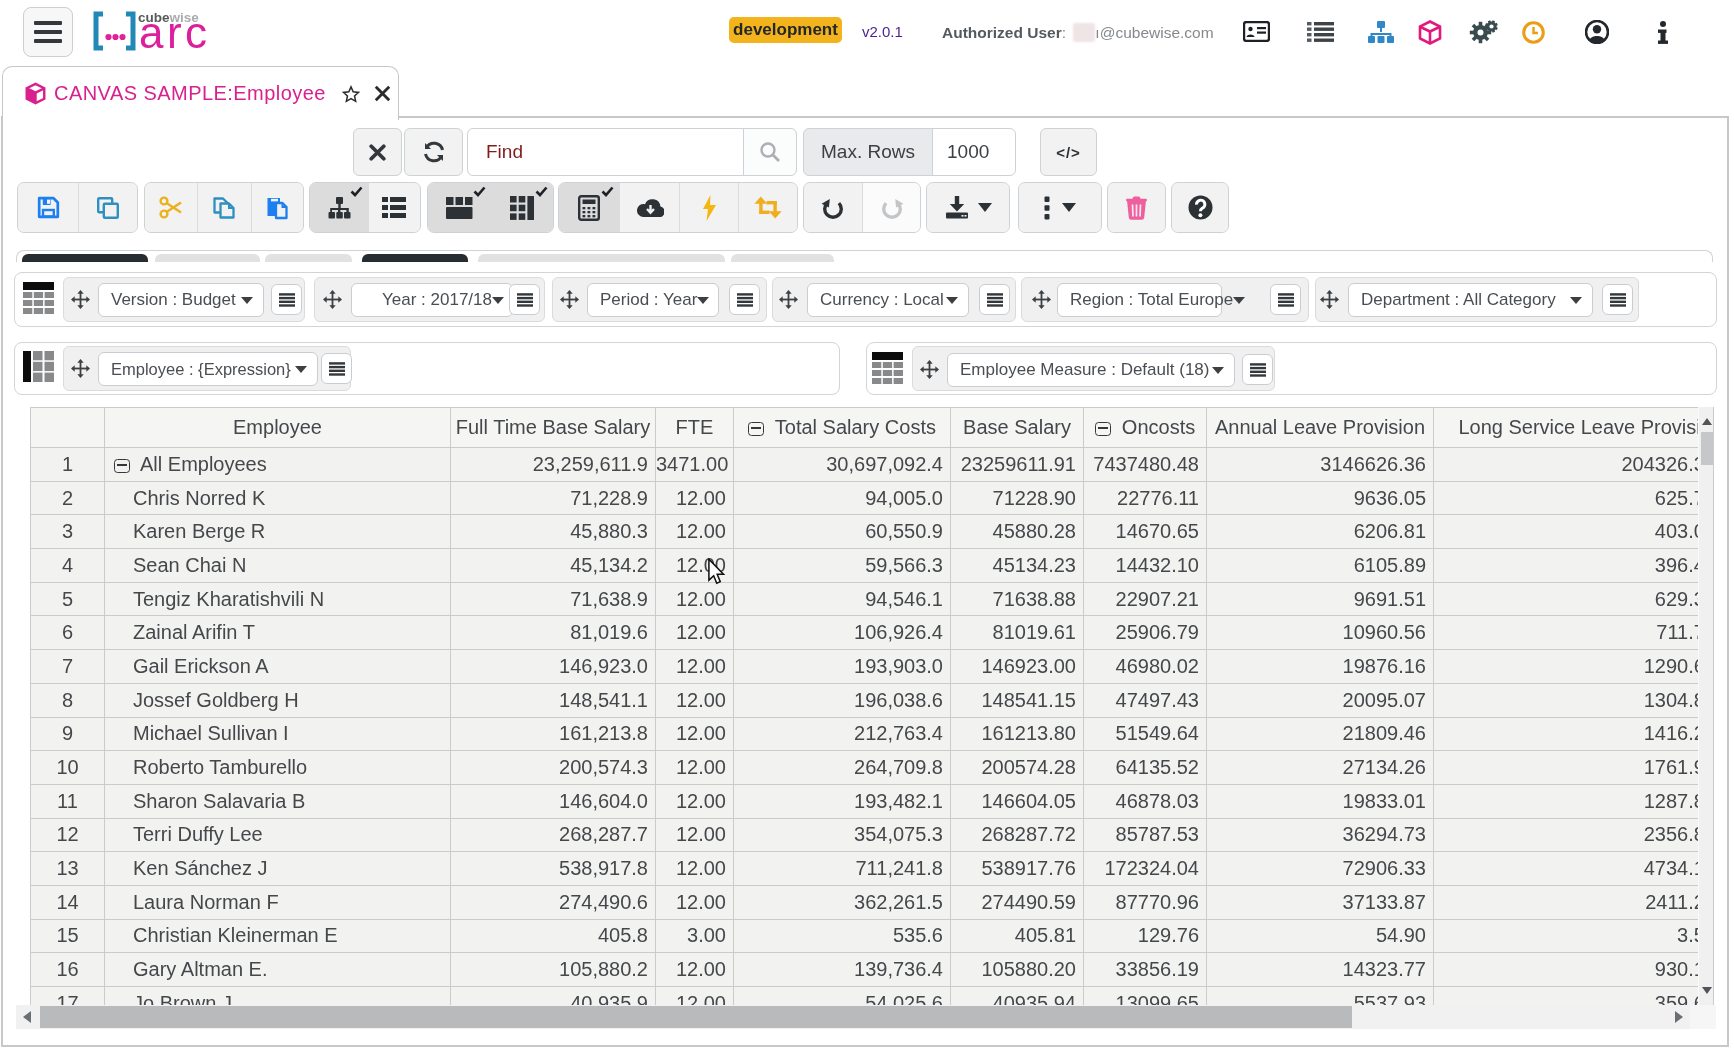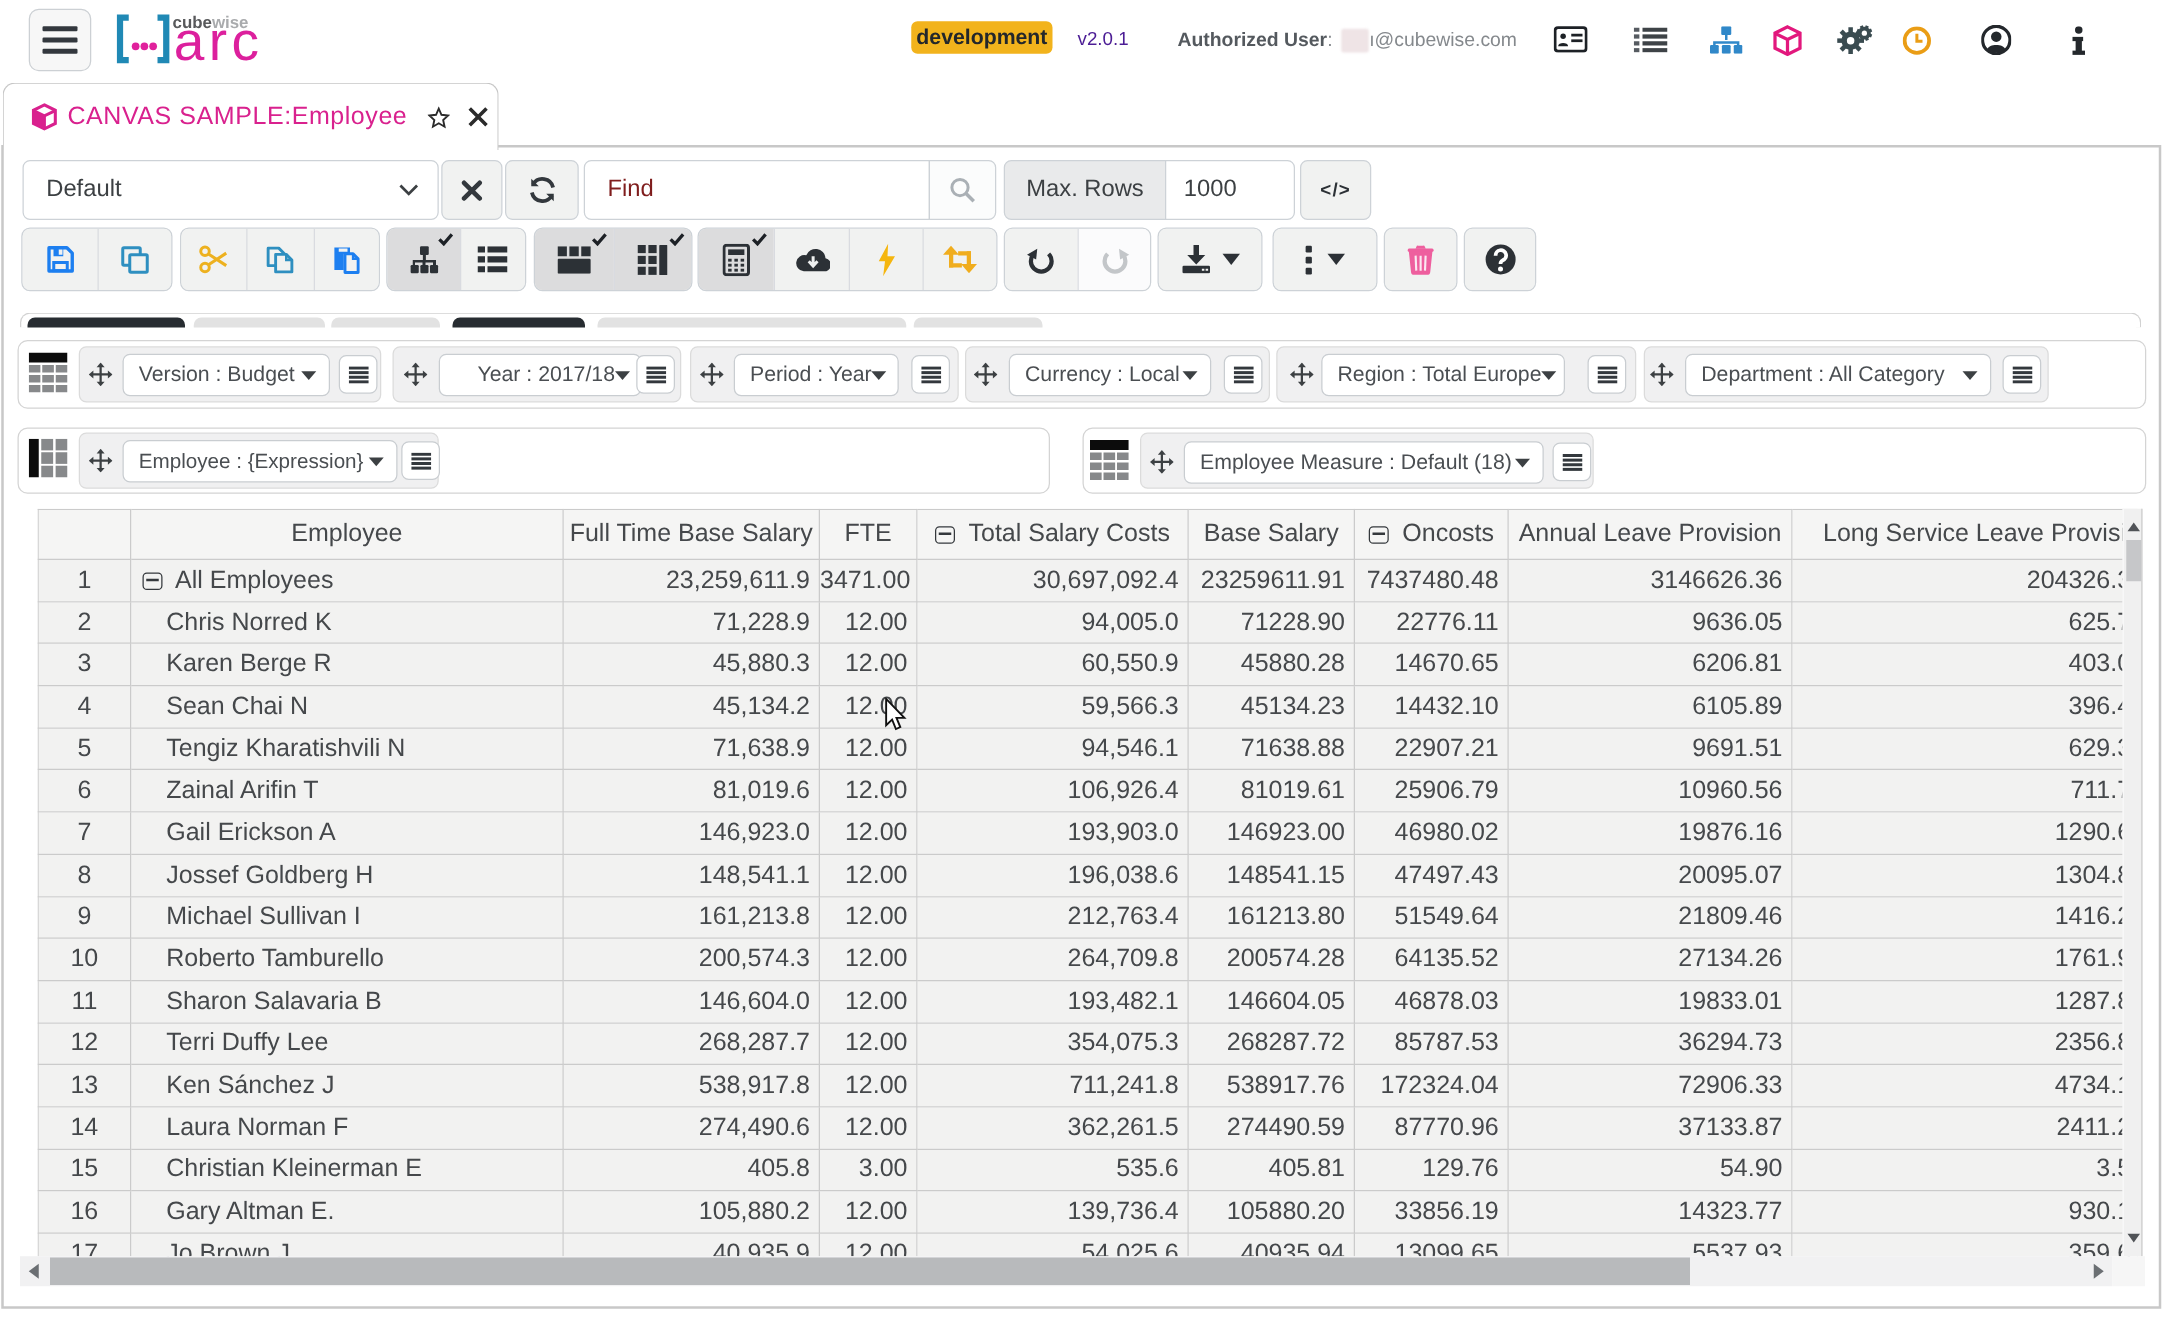--- a/index.html
+++ b/index.html
@@ -168,25 +168,20 @@
   <svg style="margin-left:16px;" width="18" height="18" viewBox="0 0 24 24">
         <path d="M12 2.5 L14.9 9.1 L22 9.9 L16.7 14.7 L18.2 21.8 L12 18.2 L5.8 21.8 L7.3 14.7 L2 9.9 L9.1 9.1 Z" fill="none" stroke="#2b2b2b" stroke-width="2"></path>
       </svg>
   <svg style="margin-left:14px;" width="17" height="17" viewBox="0 0 19 19">
         <path d="M2 2 L17 17 M17 2 L2 17" stroke="#2b2b2b" stroke-width="3.2"></path>
       </svg>
 </div>
 
 <div class="abs panel"></div>
 
-<div class="fld" style="left:18px; top:128px; width:333px; padding-left:18px;">Default
-  <svg class="caret2" style="margin-left:auto; margin-right:15px;" width="16" height="10" viewBox="0 0 18 11">
-        <path d="M1.5 1.5 L9 9 L16.5 1.5" fill="none" stroke="#3c4043" stroke-width="2.5"></path>
-      </svg>
-</div>
 <div class="btn" style="left:353px; top:128px; width:49px; height:48px;">
   <svg width="17" height="17" viewBox="0 0 19 19">
         <path d="M2.5 2.5 L16.5 16.5 M16.5 2.5 L2.5 16.5" stroke="#33383d" stroke-width="4.2" stroke-linecap="round"></path>
       </svg>
 </div>
 <div class="btn" style="left:404px; top:128px; width:59px; height:48px;">
   <svg width="22" height="22" viewBox="0 0 22 22">
         <g fill="none" stroke="#33383d" stroke-width="3">
           <path d="M19.5 9 A 8.7 8.7 0 0 0 3.5 6.5"></path>
           <path d="M2.5 13 A 8.7 8.7 0 0 0 18.5 15.5"></path>
@@ -196,21 +191,21 @@
       </svg>
 </div>
 <div class="fld" style="left:467px; top:128px; width:277px; padding-left:18px; color:#7f1d1d; border-radius:6px 0 0 6px;">Find</div>
 <div class="btn" style="left:743px; top:128px; width:54px; height:48px; background:#fbfcfc; border-radius:0 6px 6px 0;">
   <svg width="22" height="22" viewBox="0 0 22 22">
         <circle cx="9" cy="9" r="6.5" fill="none" stroke="#aab0b5" stroke-width="2.4"></circle>
         <path d="M14 14 L20 20" stroke="#aab0b5" stroke-width="2.8"></path>
       </svg>
 </div>
 <div class="fld" style="left:803px; top:128px; width:130px; background:#e9eaeb; border-radius:6px 0 0 6px; justify-content:center;">Max. Rows</div>
-<div class="fld" style="left:932px; top:128px; width:104px; border-radius:0 6px 6px 0; padding-left:14px;">1000</div>
+<div class="fld" style="left:932px; top:128px; width:84px; border-radius:0 6px 6px 0; padding-left:14px;">1000</div>
 <div class="btn" style="left:1040px; top:128px; width:57px; height:48px; font-size:15px; font-weight:bold; color:#2c3136; letter-spacing:1px;">&lt;/&gt;</div>
 
 <div class="grp" style="left:17px; top:182px; width:121px;">
   <div class="gb" style="width:60px;">
         <svg width="25" height="25" viewBox="0 0 25 25">
           <path d="M3.2 3.2 H17.5 L21.8 7.5 V21.8 H3.2 Z" fill="none" stroke="#1d7ff0" stroke-width="2.7" stroke-linejoin="round"></path>
           <path d="M6.8 3.4 H14.6 V10 H6.8 Z" fill="#1d7ff0"></path>
           <rect x="11" y="4.6" width="3" height="4.2" fill="#f1f2f1"></rect>
           <rect x="7" y="15" width="10.8" height="6.5" fill="none" stroke="#1d7ff0" stroke-width="2.4"></rect>
         </svg>
@@ -567,21 +562,21 @@
 <svg class="abs mv" style="left:1032px; top:290px;" width="19" height="19" viewBox="0 0 19 19">
       <g fill="#3c4043">
         <path d="M9.5 0 L12.7 3.7 H6.3 Z"></path>
         <path d="M9.5 19 L12.7 15.3 H6.3 Z"></path>
         <path d="M0 9.5 L3.7 6.3 V12.7 Z"></path>
         <path d="M19 9.5 L15.3 6.3 V12.7 Z"></path>
         <rect x="8.6" y="3" width="1.8" height="13"></rect>
         <rect x="3" y="8.6" width="13" height="1.8"></rect>
       </g>
     </svg>
-<div class="sel" style="left:1057px; top:283px; width:195px;">Region : Total Europe<span class="caret"></span></div>
+<div class="sel" style="left:1057px; top:283px; width:165px;">Region : Total Europe<span class="caret"></span></div>
 <div class="lbtn" style="left:1270px; top:284px;">
       <svg width="16" height="14" viewBox="0 0 16 14">
         <g fill="#33383d">
           <rect x="0" y="0.2" width="16" height="2.4"></rect>
           <rect x="0" y="3.9" width="16" height="2.4"></rect>
           <rect x="0" y="7.6" width="16" height="2.4"></rect>
           <rect x="0" y="11.3" width="16" height="2.4"></rect>
         </g>
       </svg>
     </div>

